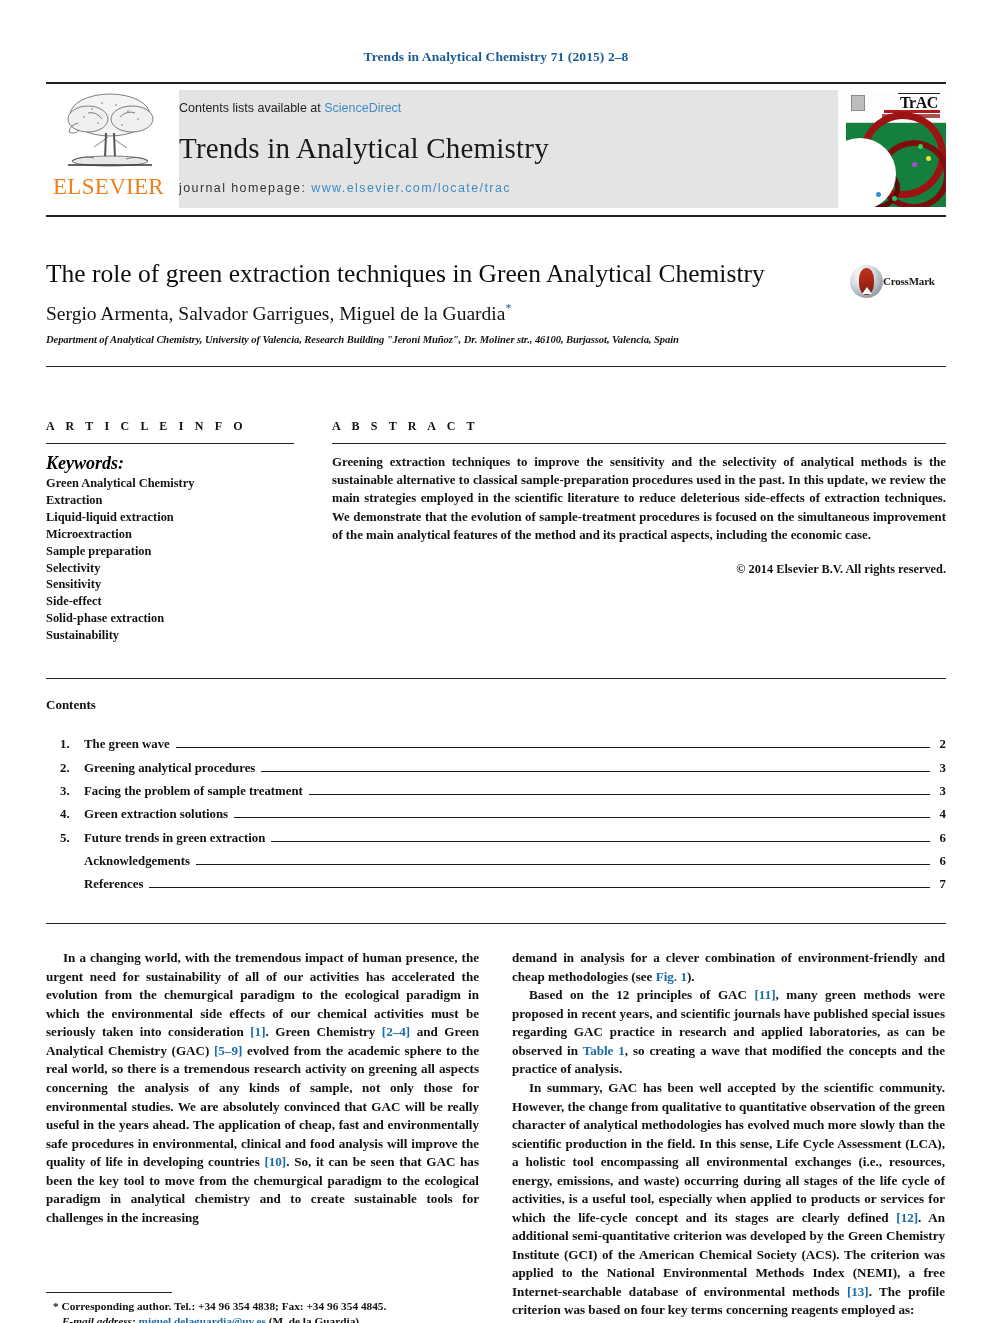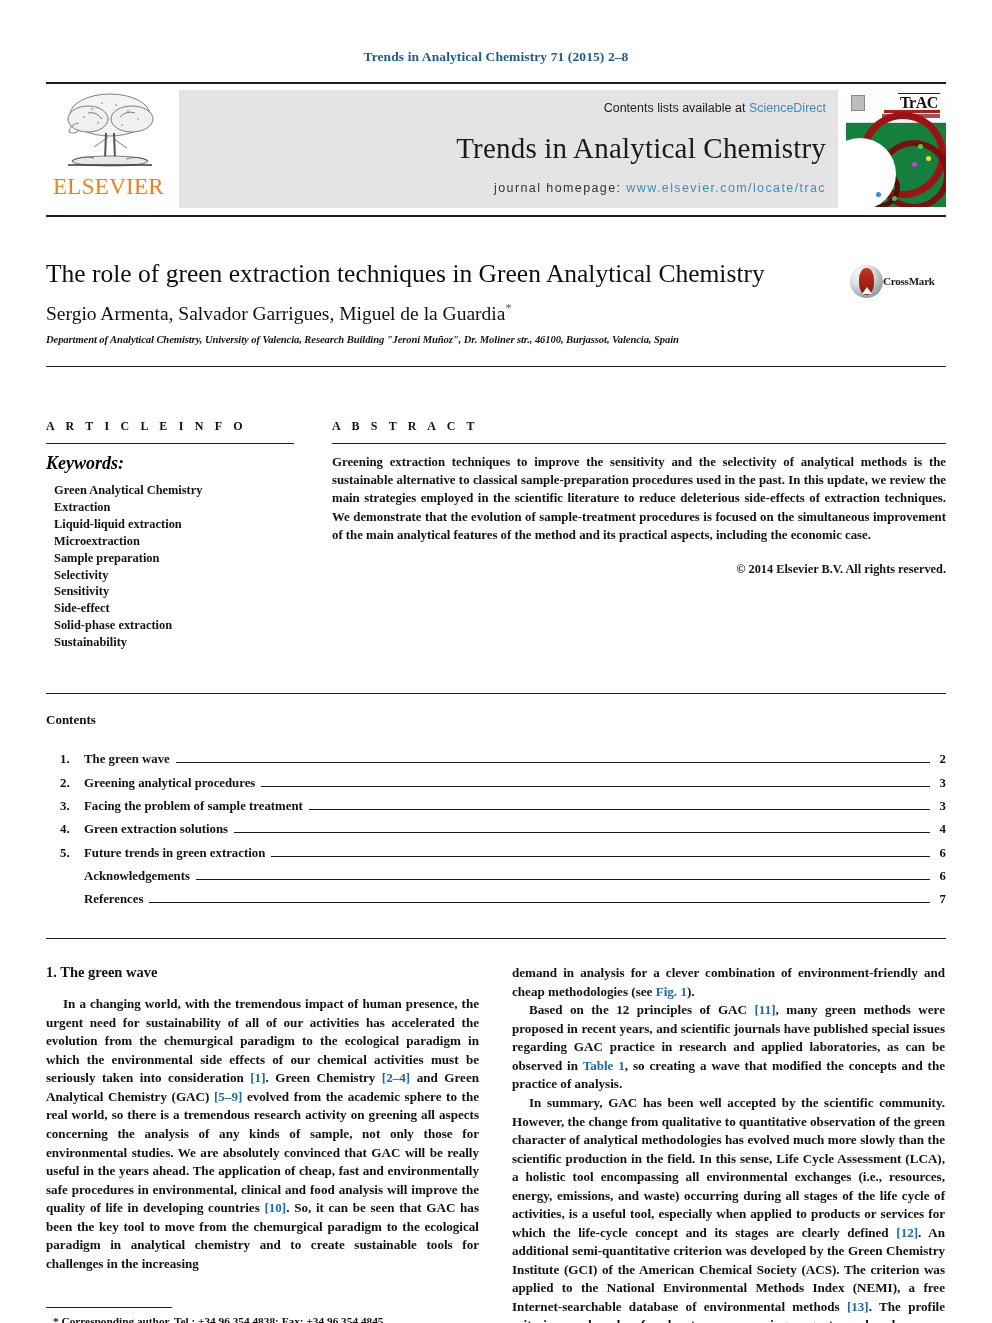--- a/index.html
+++ b/index.html
@@ -61,21 +61,21 @@
     letter-spacing: 0.3px;
     line-height: 1;
     margin-top: -2px;
   }
   .masthead-center {
     flex: 1 1 auto;
     background: #e4e4e4;
     margin: 6px 8px 7px 8px;
     display: flex;
     flex-direction: column;
-    align-items: flex-end;
+    align-items: flex-start;
     justify-content: space-between;
     padding: 11px 12px 13px 0;
     box-sizing: border-box;
   }
   .contents-line {
     font-family: "Liberation Sans", sans-serif;
     font-size: 12.5px;
     color: #222;
   }
   .sd-link { color: #3f8cc4; }
@@ -249,21 +249,21 @@
     border-top: 1.6px solid #231f20;
     margin-top: 9px;
     margin-bottom: 9px;
   }
   .kw-label {
     font-style: italic;
     font-weight: bold;
     font-size: 18px;
     margin-bottom: 1px;
   }
-  .kw-list { list-style: none; margin: 8px; padding: 0; }
+  .kw-list { list-style: none; margin: 0; padding: 0; }
   .kw-list li {
     font-family: "Liberation Serif", serif;
     font-weight: bold;
     font-size: 12.4px;
     line-height: 1.37;
     color: #121212;
   }
   .abstract-text {
     font-family: "Liberation Serif", serif;
     font-weight: bold;
@@ -554,21 +554,20 @@
       </div>
 
     </div>
   </div>
 
   <div class="contents-bottom-rule"></div>
 
   <div class="body-cols">
 
     <div class="bcol" style="min-height:430px;">
-      <h2 class="sec-head">1. The green wave</h2>
       <p class="body-p"><span>In a changing world, with the tremendous impact of human presence, the urgent need for sustainability of all of our activities has accelerated the evolution from the chemurgical paradigm to the ecological paradigm in which the environmental side effects of our chemical activities must be seriously taken into consideration </span><span class="ref">[1]</span><span>. Green Chemistry </span><span class="ref">[2–4]</span><span> and Green Analytical Chemistry (GAC) </span><span class="ref">[5–9]</span><span> evolved from the academic sphere to the real world, so there is a tremendous research activity on greening all aspects concerning the analysis of any kinds of sample, not only those for environmental studies. We are absolutely convinced that GAC will be really useful in the years ahead. The application of cheap, fast and environmentally safe procedures in environmental, clinical and food analysis will improve the quality of life in developing countries </span><span class="ref">[10]</span><span>. So, it can be seen that GAC has been the key tool to move from the chemurgical paradigm to the ecological paradigm in analytical chemistry and to create sustainable tools for challenges in the increasing</span></p>
 
       <div class="footnote-wrap">
         <div class="fn-rule"></div>
         <div class="fn-line">
           <span class="fn-star">*</span>
           <span>Corresponding author. Tel.: +34 96 354 4838; Fax: +34 96 354 4845.</span>
         </div>
         <div class="fn-line" style="text-indent:0;padding-left:16px;">
           <span class="fn-email-label">E-mail address:</span>

